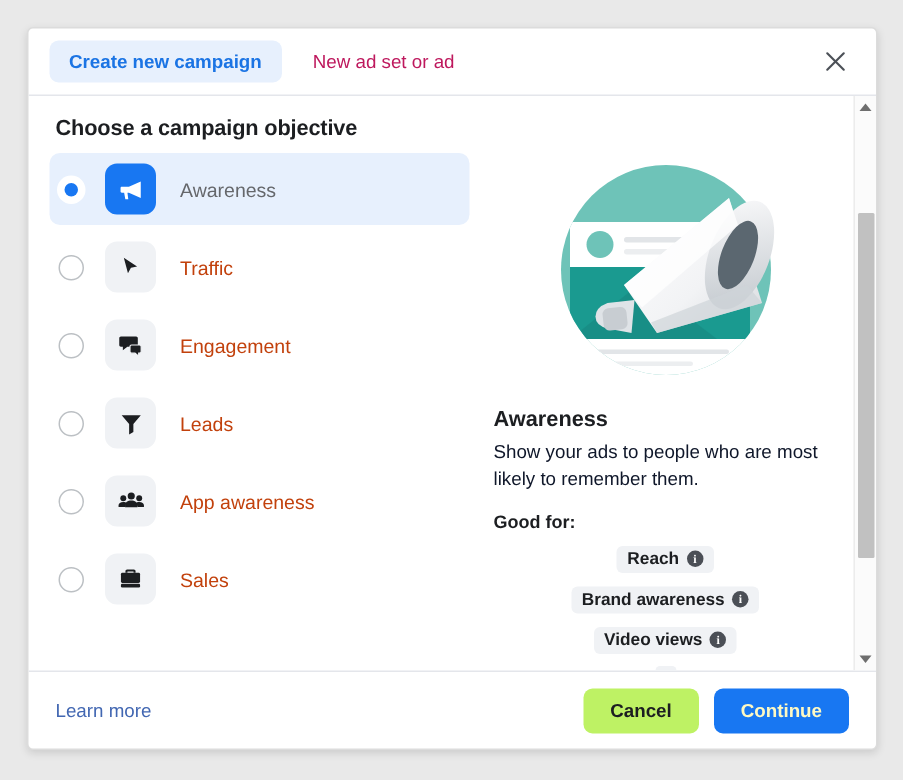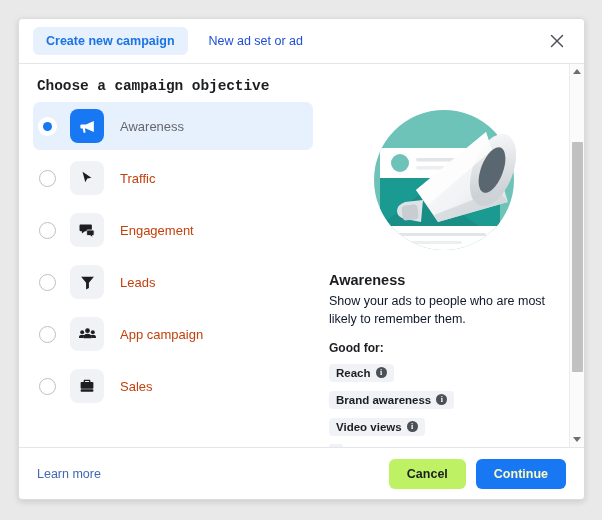--- a/index.html
+++ b/index.html
@@ -39,21 +39,21 @@
     border-bottom: 1px solid #e4e6eb;
     display: flex;
     align-items: center;
     padding: 0 14px;
     box-sizing: border-box;
   }
   .tab {
     font-size: 12.5px;
     padding: 7px 13px;
     border-radius: 6px;
-    color: #1d4ed8;
+    color: #be185d;
     cursor: pointer;
     white-space: nowrap;
   }
   .tab.active {
     background: #e7f0fd;
     color: #1b74e4;
     font-weight: bold;
   }
   .tab.inactive { margin-left: 8px; }
   .close-btn {
@@ -76,21 +76,20 @@
     flex: 1 1 auto;
     overflow: hidden;
     padding: 0;
   }
   .section-title {
     font-size: 14.5px;
     font-weight: bold;
     color: #1c1e21;
     margin: 14px 0 6px 18px;
     letter-spacing: -0.1px;
-    font-family: Liberation Mono, monospace;
   }
   .content-cols {
     display: flex;
     padding: 0 0 0 14px;
   }
   
   .obj-list {
     width: 280px;
     flex: 0 0 280px;
     padding-top: 2px;
@@ -206,21 +205,21 @@
     background: #4b4f56;
     color: #fff;
     font-size: 8px;
     font-weight: bold;
     display: inline-flex;
     align-items: center;
     justify-content: center;
     font-family: "Liberation Serif", serif;
     line-height: 1;
   }
-  .tag-row { display: block; }
+  .tag-row { display: block; text-align: center; }
   
   .scrollbar {
     position: absolute;
     right: 0;
     top: 0;
     bottom: 0;
     width: 15px;
     background: #fbfbfb;
     border-left: 1px solid #ececec;
     box-sizing: border-box;
@@ -363,21 +362,21 @@
             <span class="tile">
               <svg width="19" height="19" viewBox="0 0 24 24" aria-hidden="true">
                 <circle cx="12" cy="7.2" r="3" fill="#1c1e21"></circle>
                 <circle cx="5.3" cy="9" r="2.5" fill="#1c1e21"></circle>
                 <circle cx="18.7" cy="9" r="2.5" fill="#1c1e21"></circle>
                 <path d="M12 11c3.1 0 5.2 1.7 5.2 4v1.6H6.8V15c0-2.3 2.1-4 5.2-4z" fill="#1c1e21"></path>
                 <path d="M5.3 12.2c1.3 0 2.3.4 3 1-.9.8-1.5 1.9-1.6 3.2H1.3V15c0-1.7 1.6-2.8 4-2.8z" fill="#1c1e21"></path>
                 <path d="M18.7 12.2c2.4 0 4 1.1 4 2.8v1.4h-5.4c-.1-1.3-.7-2.4-1.6-3.2.7-.6 1.7-1 3-1z" fill="#1c1e21"></path>
               </svg>
             </span>
-            <span class="obj-label">App campaign</span>
+            <span class="obj-label">App awareness</span>
           </div>
 
           <div class="obj-row">
             <span class="radio"></span>
             <span class="tile">
               <svg width="18" height="18" viewBox="0 0 24 24" aria-hidden="true">
                 <path d="M9 3.5h6c.83 0 1.5.67 1.5 1.5v1.5h-1.8V5.3H9.3v1.2H7.5V5c0-.83.67-1.5 1.5-1.5z" fill="#1c1e21"></path>
                 <rect x="3.5" y="6.5" width="17" height="9" rx="1.3" fill="#1c1e21"></rect>
                 <rect x="3.5" y="16.2" width="17" height="3.4" rx="1.1" fill="#1c1e21"></rect>
               </svg>

